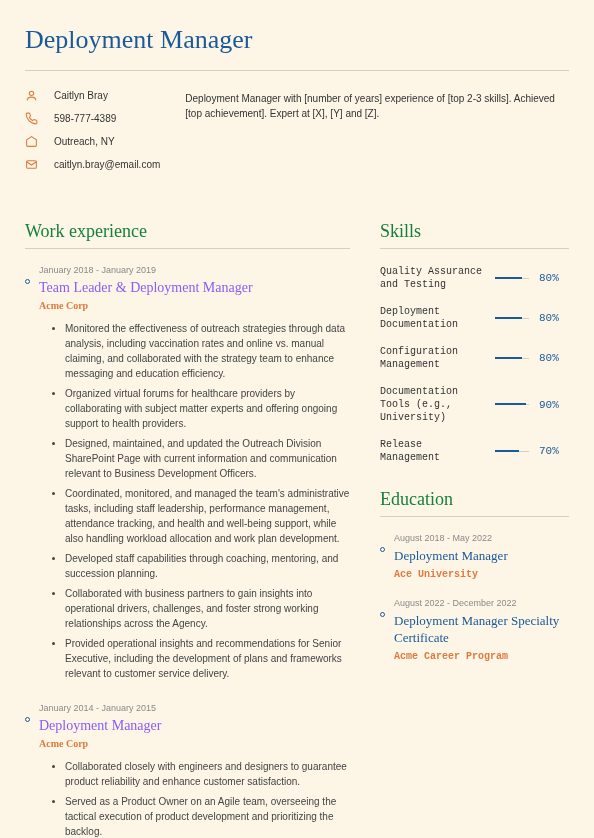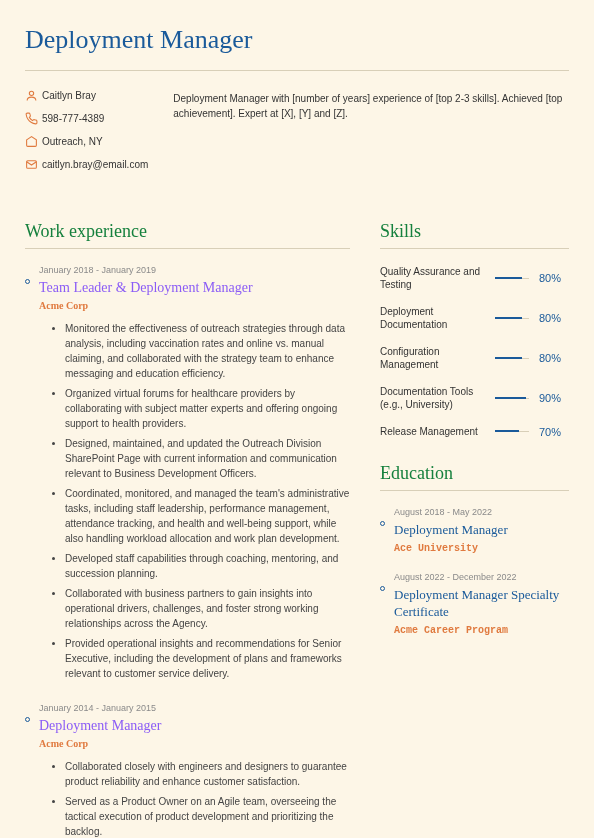--- a/index.html
+++ b/index.html
@@ -1,36 +1,36 @@
 <!DOCTYPE html>
 <html><head>
 <meta charset="utf-8">
 <style>
 *{margin:0;padding:0;box-sizing:border-box}
 body{background:#fdf6e7;font-family:Georgia,serif;width:594px;padding:25px 25px 0;color:#2a2a2a}
 .title{font-family:Georgia,serif;font-size:26px;color:#1a5a9a;font-weight:normal;margin-bottom:15px}
 .hr-top{border:none;border-top:1px solid #d8cfb8;margin-bottom:18px}
 .header{display:flex;gap:25px;margin-bottom:40px;font-family:Arial,sans-serif;font-size:10px}
 .contact{flex:0 0 120px}
-.contact-row{display:flex;align-items:center;gap:4px;margin-bottom:10px;color:#333}
+.contact-row{display:flex;align-items:center;gap:16px;margin-bottom:10px;color:#333}
 .ico{width:13px;height:13px;flex-shrink:0;color:#e07a3f}
 .summary{flex:1;line-height:1.5;color:#333;padding-top:2px}
 .main{display:flex;gap:30px}
 .left{flex:0 0 325px}
 .right{flex:1}
 .section-title{font-family:Georgia,serif;font-size:18px;color:#15803d;font-weight:normal;margin-bottom:6px}
 .section-hr{border:none;border-top:1px solid #d8cfb8;margin-bottom:16px}
 .exp-item{position:relative;padding-left:14px;margin-bottom:22px}
 .exp-dot{position:absolute;left:0;top:14px;width:5px;height:5px;border:1px solid #1a5a9a;border-radius:50%;background:#fdf6e7}
 .exp-date{font-family:Arial,sans-serif;font-size:9px;color:#8a8a8a;margin-bottom:5px}
 .exp-title{font-family:Georgia,serif;font-size:14px;color:#8b5cf6;margin-bottom:4px}
 .exp-company{font-family:Liberation Serif, serif;font-size:10px;color:#e07a3f;font-weight:bold;margin-bottom:10px}
 .exp-bullets{list-style:disc;padding-left:26px;font-family:Arial,sans-serif;font-size:10px;color:#444;line-height:1.5}
 .exp-bullets li{margin-bottom:5px}
-.skill-row{display:flex;align-items:center;gap:10px;margin-bottom:14px;font-family:Liberation Sans, sans-serif;font-size:10px}
+.skill-row{display:flex;align-items:center;gap:10px;margin-bottom:14px;font-family:Liberation Mono, monospace;font-size:10px}
 .skill-name{flex:0 0 105px;color:#333;line-height:1.3}
 .skill-bar{flex:1;height:1px;background:#d8cfb8;position:relative}
 .skill-fill{position:absolute;left:0;top:-1px;height:2px;background:#1a5a9a}
 .skill-pct{flex:0 0 30px;color:#1a5a9a;font-size:11px}
 .edu-section{margin-top:25px}
 .edu-item{position:relative;padding-left:14px;margin-bottom:18px}
 .edu-dot{position:absolute;left:0;top:14px;width:5px;height:5px;border:1px solid #1a5a9a;border-radius:50%;background:#fdf6e7}
 .edu-date{font-family:Arial,sans-serif;font-size:9px;color:#8a8a8a;margin-bottom:5px}
 .edu-title{font-family:Georgia,serif;font-size:13px;color:#1a5a9a;margin-bottom:4px;line-height:1.3}
 .edu-school{font-family:Liberation Mono, monospace;font-size:10px;color:#e07a3f;font-weight:bold}

